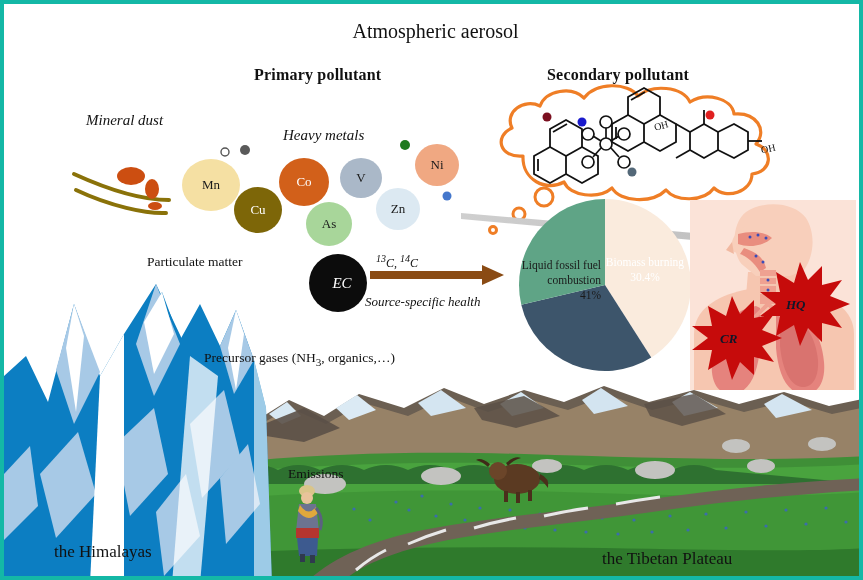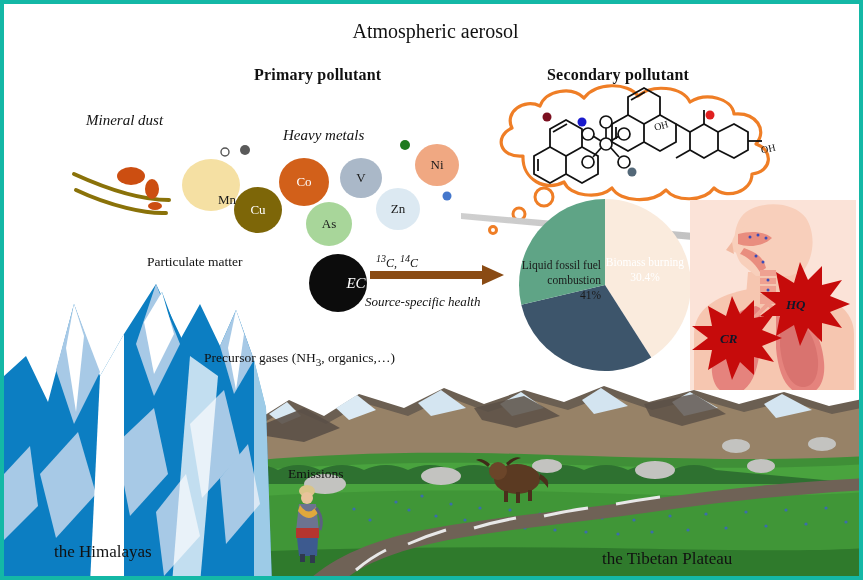--- a/index.html
+++ b/index.html
@@ -376,30 +376,30 @@
   </div>
 
   <div class="txt serif ital" id="risk-label">
     <div>Source-specific health</div>
   </div>
 
   <div class="txt serif" id="himalayas-label">the Himalayas</div>
 
   <div class="txt serif" id="plateau-label">the Tibetan Plateau</div>
 
-  <div class="bubble" id="ec-bubble" style="left:323px;top:268px;width:58px;height:22px;">EC</div>
+  <div class="bubble" id="ec-bubble" style="left:309px;top:268px;width:58px;height:22px;">EC</div>
 
   <div class="txt serif" style="left:650px;top:116px;font-size:10px;transform:rotate(-16deg);">OH</div>
   <div class="txt serif" style="left:757px;top:139px;font-size:10px;transform:rotate(-12deg);">OH</div>
 
   <div class="burst-label" style="left:782px;top:293px;">HQ</div>
   <div class="burst-label" style="left:716px;top:327px;">CR</div>
 
   <div id="overlay" class="abs" style="left:0;top:0;width:863px;height:580px;pointer-events:none;">
-      <div class="bubble" style="left: 178px; top: 188px; width: 58px; height: 16px; padding-left: 16px;">Mn</div>
+      <div class="bubble" style="left: 178px; top: 173px; width: 58px; height: 16px;">Mn</div>
       <div class="bubble" style="left: 230px; top: 198px; width: 48px; height: 16px; color: rgb(255, 255, 255);">Cu</div>
       <div class="bubble" style="left: 275px; top: 170px; width: 50px; height: 16px; color: rgb(255, 255, 255);">Co</div>
       <div class="bubble" style="left: 302px; top: 212px; width: 46px; height: 16px;">As</div>
       <div class="bubble" style="left: 336px; top: 166px; width: 42px; height: 16px;">V</div>
       <div class="bubble" style="left: 372px; top: 197px; width: 44px; height: 16px;">Zn</div>
       <div class="bubble" style="left: 411px; top: 153px; width: 44px; height: 16px;">Ni</div>
       <div class="pielabel" style="left: 505px; top: 254px; width: 92px; text-align: right;">
         <div>Liquid fossil fuel combustion</div>
         <div>41%</div>
       </div>

